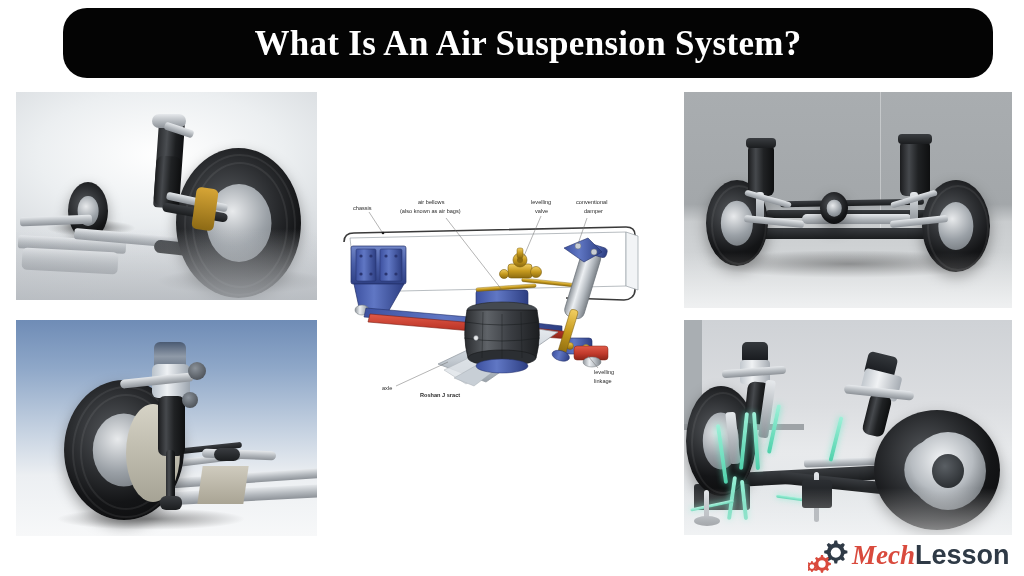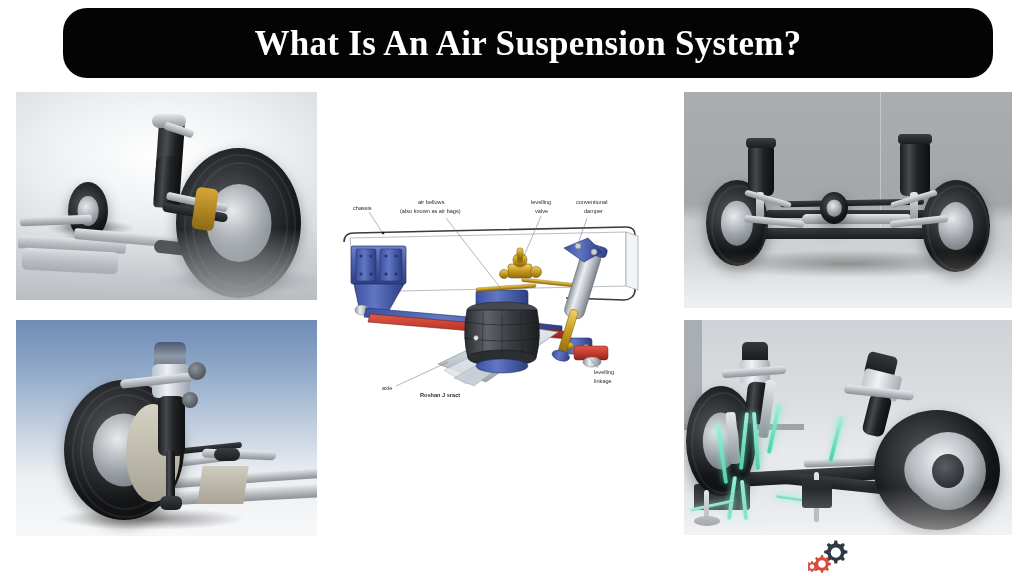--- a/index.html
+++ b/index.html
@@ -431,16 +431,19 @@
                      a4.6,4.6 0 0 1 -0.52,1.25 l0.78,1.25 -0.92,0.92 -1.25,-0.78
                      a4.6,4.6 0 0 1 -1.25,0.52 l-0.35,1.4 -1.3,0 -0.35,-1.4
                      a4.6,4.6 0 0 1 -1.25,-0.52 l-1.25,0.78 -0.92,-0.92 0.78,-1.25
                      a4.6,4.6 0 0 1 -0.52,-1.25 l-1.4,-0.35 0,-1.3 1.4,-0.35
                      a4.6,4.6 0 0 1 0.52,-1.25 l-0.78,-1.25 0.92,-0.92 1.25,0.78
                      a4.6,4.6 0 0 1 1.25,-0.52 Z"></path>
           </g>
           <circle cx="3.95" cy="29.6" r="2.3" fill="#ffffff"></circle>
         </svg>
       </div>
+      <div class="logo-word">
+        <span class="logo-mech">Mech</span><span class="logo-lesson">Lesson</span>
+      </div>
     </div>
   </div>
 
 </div>
 
 </body></html>

